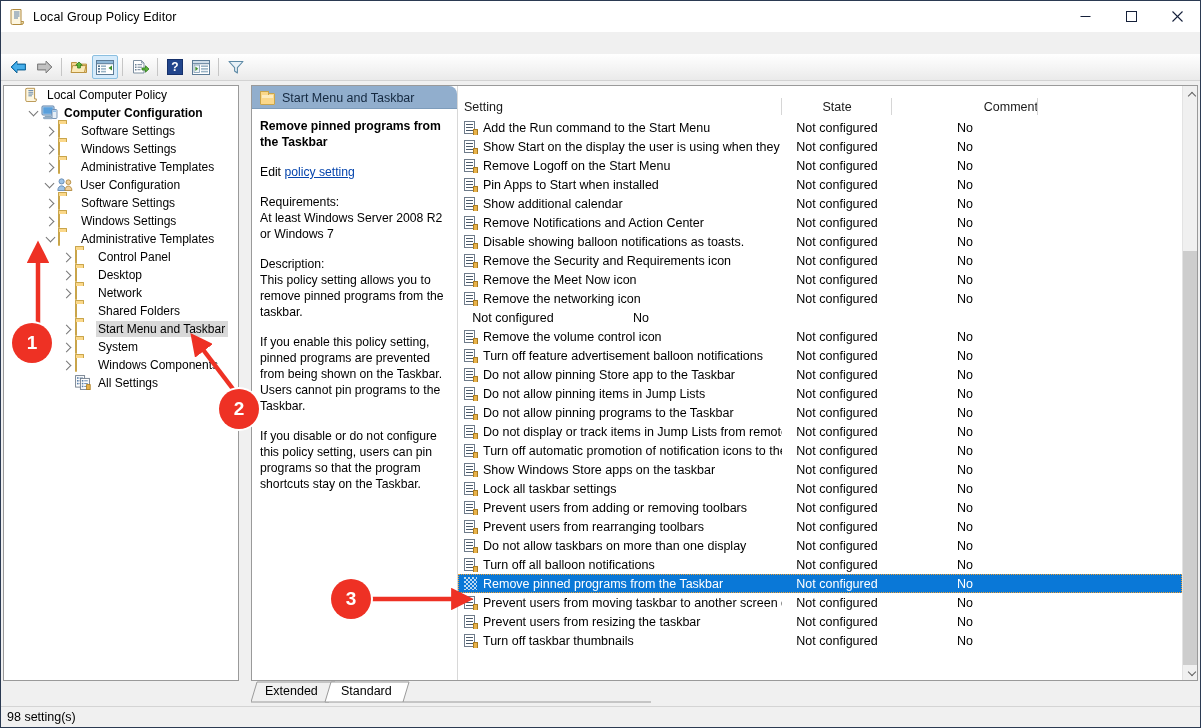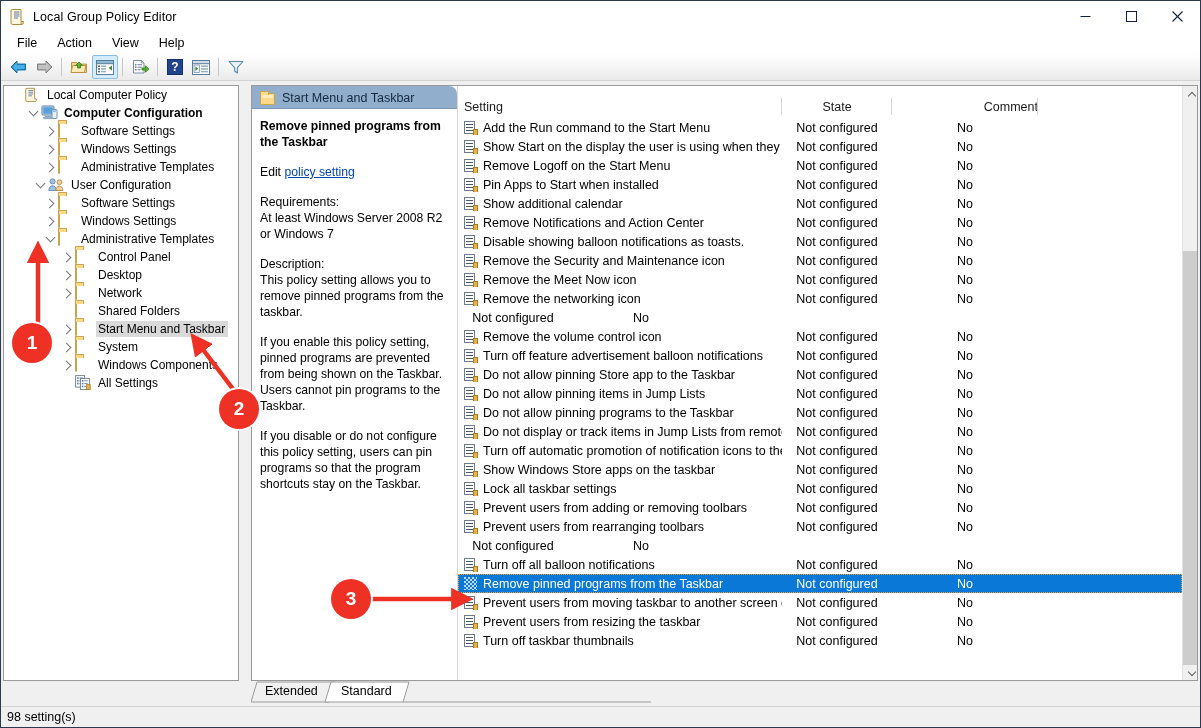--- a/index.html
+++ b/index.html
@@ -269,26 +269,20 @@
       </div>
       <div class="wc wc-close">
         <svg width="11" height="11" viewBox="0 0 11 11">
             <line x1="0.5" y1="0.5" x2="10.5" y2="10.5" stroke="currentColor" stroke-width="1.1"></line>
             <line x1="10.5" y1="0.5" x2="0.5" y2="10.5" stroke="currentColor" stroke-width="1.1"></line>
           </svg>
       </div>
     </div>
   </div>
 
-  <div id="menubar">
-    <div class="menu-item">File</div>
-    <div class="menu-item">Action</div>
-    <div class="menu-item">View</div>
-    <div class="menu-item">Help</div>
-  </div>
 
   <div id="toolbar">
     <div class="tb-btn">
       <svg width="19" height="16" viewBox="0 0 19 16">
         <path d="M8 2 L2 8 L8 14 L8 11 L16.5 11 L16.5 5 L8 5 Z" fill="#1e8fd6" stroke="#12608f" stroke-width=".9" stroke-linejoin="round"></path>
         <path d="M8 3.3 L3.4 8 L8 12.7 L8 10 L15.6 10 L15.6 6 L8 6 Z" fill="#56b8ef" opacity=".75"></path>
       </svg>
     </div>
     <div class="tb-btn">
       <svg width="19" height="16" viewBox="0 0 19 16">
@@ -412,21 +406,21 @@
             <span class="tico"><span class="folder"></span></span>
             <span class="tlabel">Windows Settings</span>
           </div>
           <div class="tree-row" style="padding-left: 38px;">
             <span class="twisty">
               <span class="chev right"></span>
             </span>
             <span class="tico"><span class="folder"></span></span>
             <span class="tlabel">Administrative Templates</span>
           </div>
-          <div class="tree-row" style="padding-left: 28px;">
+          <div class="tree-row" style="padding-left: 37px;">
             <span class="twisty">
               <span class="chev down"></span>
             </span>
             <span class="tico"><svg width="17" height="15" viewBox="0 0 17 15">
                 <circle cx="4.6" cy="4.4" r="2.6" fill="#9ec3e6" stroke="#5a7fa8" stroke-width=".8"></circle>
                 <path d="M.8 13.5 c0-3 1.8-4.7 3.8-4.7 s3.8 1.7 3.8 4.7 z" fill="#9ec3e6" stroke="#5a7fa8" stroke-width=".8"></path>
                 <circle cx="11.4" cy="5.2" r="2.4" fill="#f0cf9a" stroke="#a9802f" stroke-width=".8"></circle>
                 <path d="M7.9 13.5 c0-2.8 1.6-4.4 3.5-4.4 s3.5 1.6 3.5 4.4 z" fill="#f0cf9a" stroke="#a9802f" stroke-width=".8"></path>
               </svg></span>
             <span class="tlabel">User Configuration</span>
@@ -698,21 +692,21 @@
                 <span class="sicon">
                   <span class="pg"></span>
                   <span class="dt" style="top:3px"></span>
                   <span class="ln" style="top:3.5px"></span>
                   <span class="dt" style="top:6px"></span>
                   <span class="ln" style="top:6.5px"></span>
                   <span class="dt" style="top:9px"></span>
                   <span class="ln" style="top:9.5px"></span>
                   <span class="tag"></span>
                 </span>
-                <span>Remove the Security and Maintenance icon</span>
+                <span>Remove the Security and Requirements icon</span>
               </span>
               <span class="c-state">Not configured</span>
               <span class="c-comment">No</span>
             </div>
             <div class="lrow">
               <span class="c-setting">
                 <span class="sicon">
                   <span class="pg"></span>
                   <span class="dt" style="top:3px"></span>
                   <span class="ln" style="top:3.5px"></span>
@@ -929,20 +923,33 @@
                   <span class="dt" style="top:9px"></span>
                   <span class="ln" style="top:9.5px"></span>
                   <span class="tag"></span>
                 </span>
                 <span>Prevent users from rearranging toolbars</span>
               </span>
               <span class="c-state">Not configured</span>
               <span class="c-comment">No</span>
             </div>
             <div class="lrow">
+              <span class="c-setting">
+                <span class="sicon">
+                  <span class="pg"></span>
+                  <span class="dt" style="top:3px"></span>
+                  <span class="ln" style="top:3.5px"></span>
+                  <span class="dt" style="top:6px"></span>
+                  <span class="ln" style="top:6.5px"></span>
+                  <span class="dt" style="top:9px"></span>
+                  <span class="ln" style="top:9.5px"></span>
+                  <span class="tag"></span>
+                </span>
+                <span>Do not allow taskbars on more than one display</span>
+              </span>
               <span class="c-state">Not configured</span>
               <span class="c-comment">No</span>
             </div>
             <div class="lrow">
               <span class="c-setting">
                 <span class="sicon">
                   <span class="pg"></span>
                   <span class="dt" style="top:3px"></span>
                   <span class="ln" style="top:3.5px"></span>
                   <span class="dt" style="top:6px"></span>

